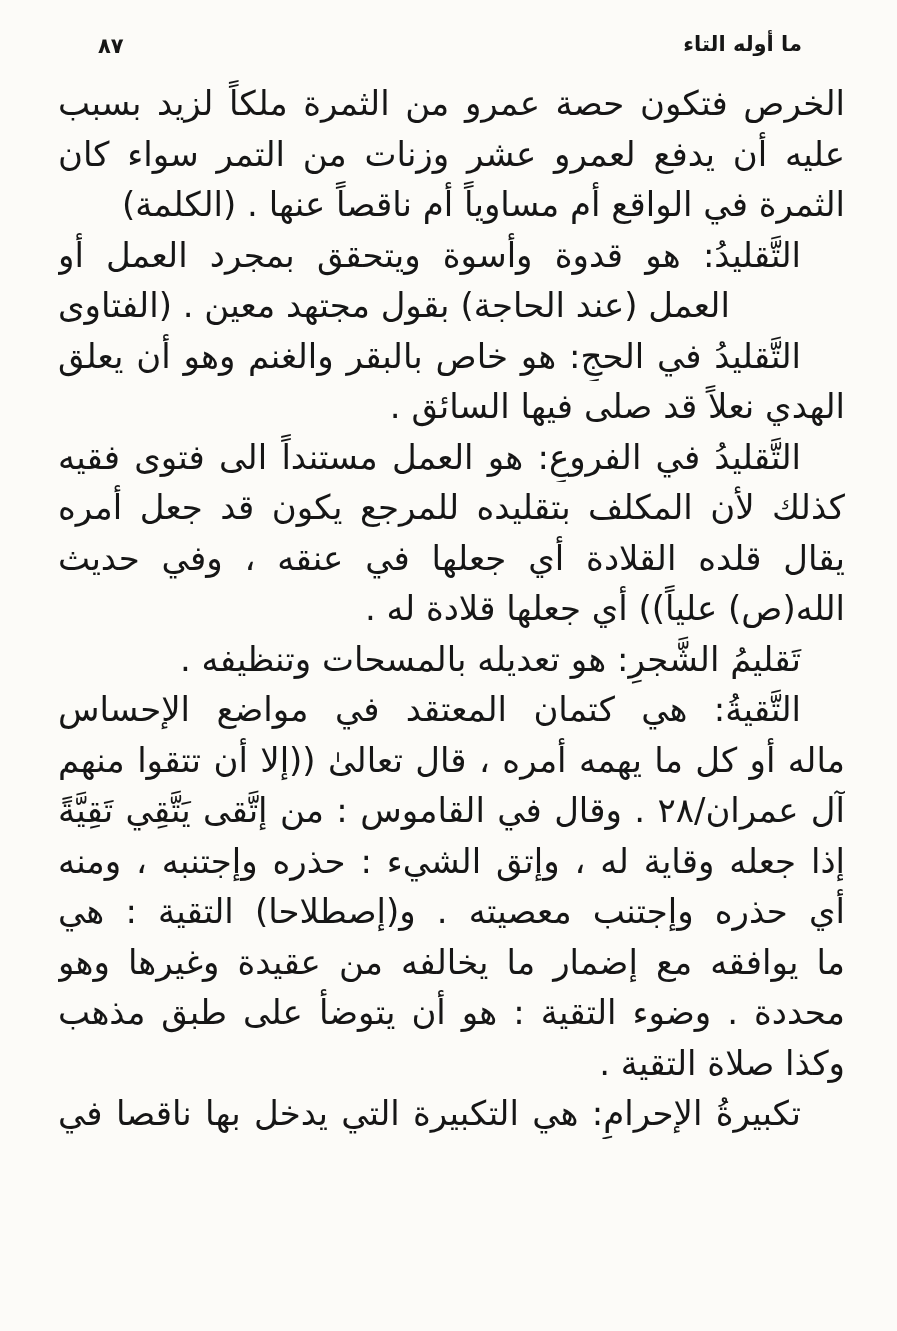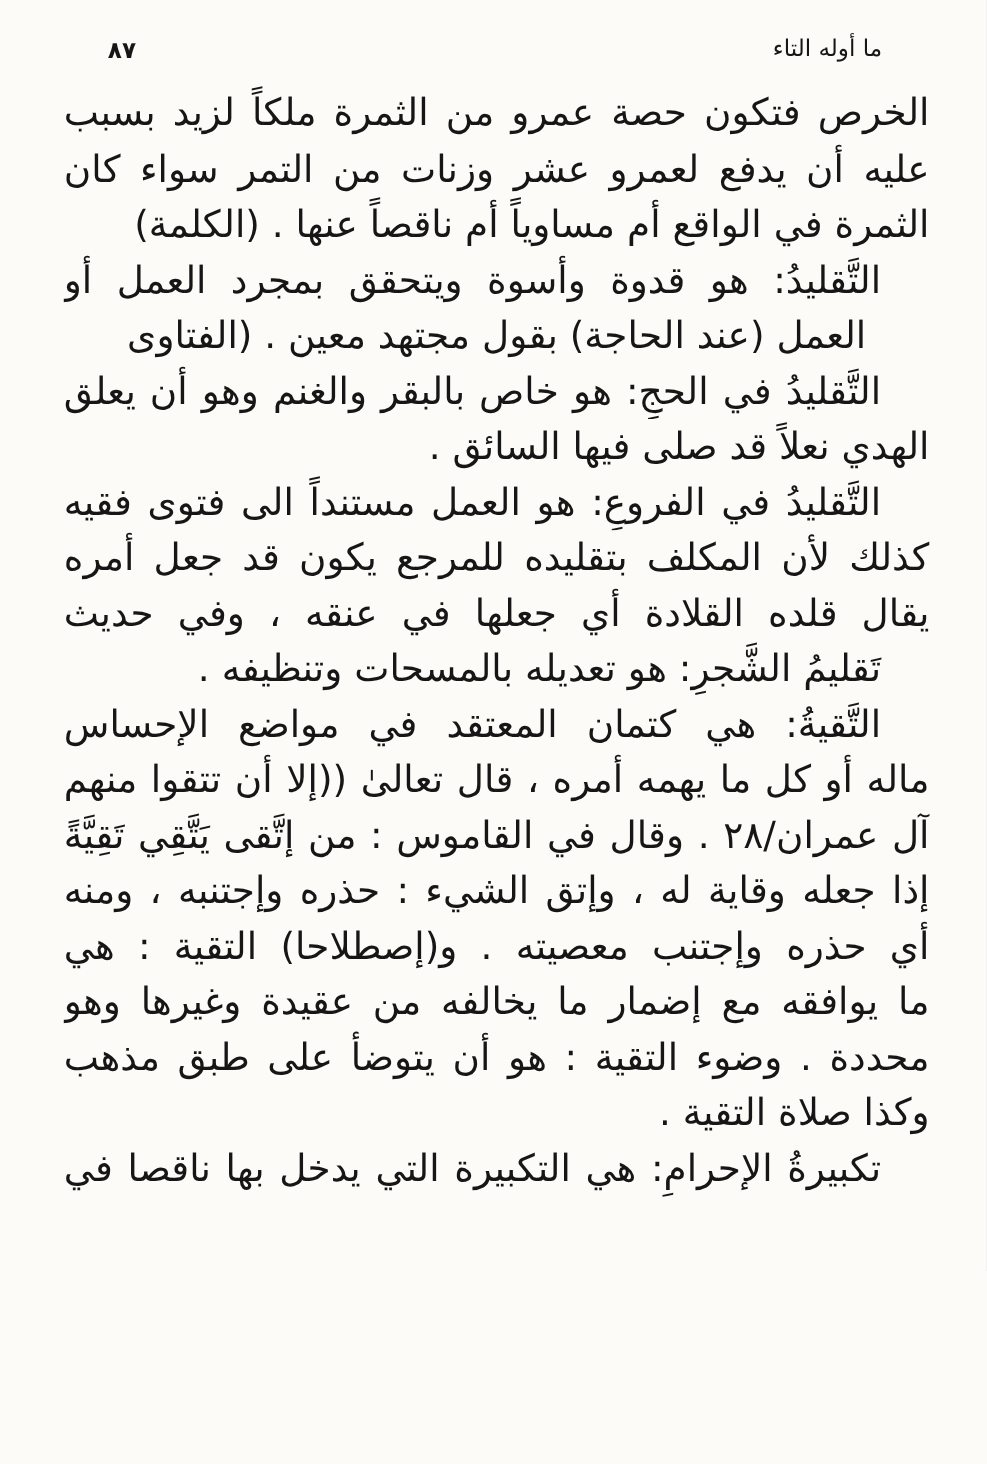--- a/index.html
+++ b/index.html
@@ -2,25 +2,25 @@
 <html lang="ar" dir="rtl"><head>
 <meta charset="utf-8">
 <style>
   html,body{margin:0;padding:0;background:#e8e8e8;}
   .page{
     position:relative;width:897px;height:1331px;margin:0 auto;
     background:#fcfbf8;color:#161616;
     font-family:"DejaVu Sans",sans-serif;direction:rtl;overflow:hidden;
   }
   .pagenum{position:absolute;top:34px;left:98px;font-size:21px;font-weight:700;letter-spacing:1px;}
-  .headtitle{position:absolute;top:32px;right:95px;font-size:21px;font-weight:400;}
+  .headtitle{position:absolute;top:32px;right:95px;font-size:21px;font-weight:700;}
   .textblock{position:absolute;top:78px;right:52px;left:58px;}
   .line{height:50.5px;line-height:50.5px;font-size:34px;overflow:hidden;white-space:normal;}
   .j{text-align:justify;text-align-last:justify;}
-  .s{text-align:center;text-align-last:right;}
+  .s{text-align:left;text-align-last:right;}
   .ind{padding-right:44px;}
   .hw{font-weight:400;}
   .faded{color:#be185d;}
 </style>
 </head>
 <body>
 
 <div class="page">
   <div class="pagenum">٨٧</div>
   <div class="headtitle">ما أوله التاء</div>
@@ -29,20 +29,21 @@
     <div class="line j"><span>الخرص فتكون حصة عمرو من الثمرة ملكاً لزيد بسبب هذه المعاملة ويجب</span></div>
     <div class="line j"><span>عليه أن يدفع لعمرو عشر وزنات من التمر سواء كان ذلك زائداً على نصف</span></div>
     <div class="line s"><span>الثمرة في الواقع أم مساوياً أم ناقصاً عنها . (الكلمة)</span></div>
     <div class="line j ind"><b class="hw">التَّقليدُ:</b><span> هو قدوة وأسوة ويتحقق بمجرد العمل أو الجزم والعزم على</span></div>
     <div class="line s"><span>العمل (عند الحاجة) بقول مجتهد معين . (الفتاوى الواضحة)</span></div>
     <div class="line j ind"><b class="hw">التَّقليدُ في الحجِ:</b><span> هو خاص بالبقر والغنم وهو أن يعلق المحرم في رقبة</span></div>
     <div class="line s"><span>الهدي نعلاً قد صلى فيها السائق .</span></div>
     <div class="line j ind"><b class="hw">التَّقليدُ في الفروعِ:</b><span> هو العمل مستنداً الى فتوى فقيه معين ، وسمي</span></div>
     <div class="line j"><span>كذلك لأن المكلف بتقليده للمرجع يكون قد جعل أمره في عنق المرجع .</span></div>
     <div class="line j"><span>يقال قلده القلادة أي جعلها في عنقه ، وفي حديث الخلافة ((قلدها رسول</span></div>
+    <div class="line s"><span>الله(ص) علياً)) أي جعلها قلادة له .</span></div>
     <div class="line s ind"><b class="hw">تَقليمُ الشَّجرِ:</b><span> هو تعديله بالمسحات وتنظيفه .</span></div>
     <div class="line j ind"><b class="hw">التَّقيةُ:</b><span> هي كتمان المعتقد في مواضع الإحساس بالخطر على نفسه أو</span></div>
     <div class="line j"><span>ماله أو كل ما يهمه أمره ، قال تعالىٰ ((إلا أن تتقوا منهم تقاة))</span></div>
     <div class="line j"><span>آل عمران/٢٨ . وقال في القاموس : من إتَّقى يَتَّقِي تَقِيَّةً (لغة) إتقى بالشيء :</span></div>
     <div class="line j"><span>إذا جعله وقاية له ، وإتق الشيء : حذره وإجتنبه ، ومنه قولهم : إتقي الله</span></div>
     <div class="line j"><span>أي حذره وإجتنب معصيته . و(إصطلاحا) التقية : هي تجنب العدو بإظهار</span></div>
     <div class="line j"><span>ما يوافقه مع إضمار ما يخالفه من عقيدة وغيرها وهو واجب في موارد</span></div>
     <div class="line j"><span>محددة . وضوء التقية : هو أن يتوضأ على طبق مذهب </span><span class="faded">المخالفين منعاً</span><span> للأذية ،</span></div>
     <div class="line s"><span>وكذا صلاة التقية .</span></div>
     <div class="line j ind"><b class="hw">تكبيرةُ الإحرامِ:</b><span> هي التكبيرة التي يدخل بها ناقصا في الصلاة ،</span></div>

